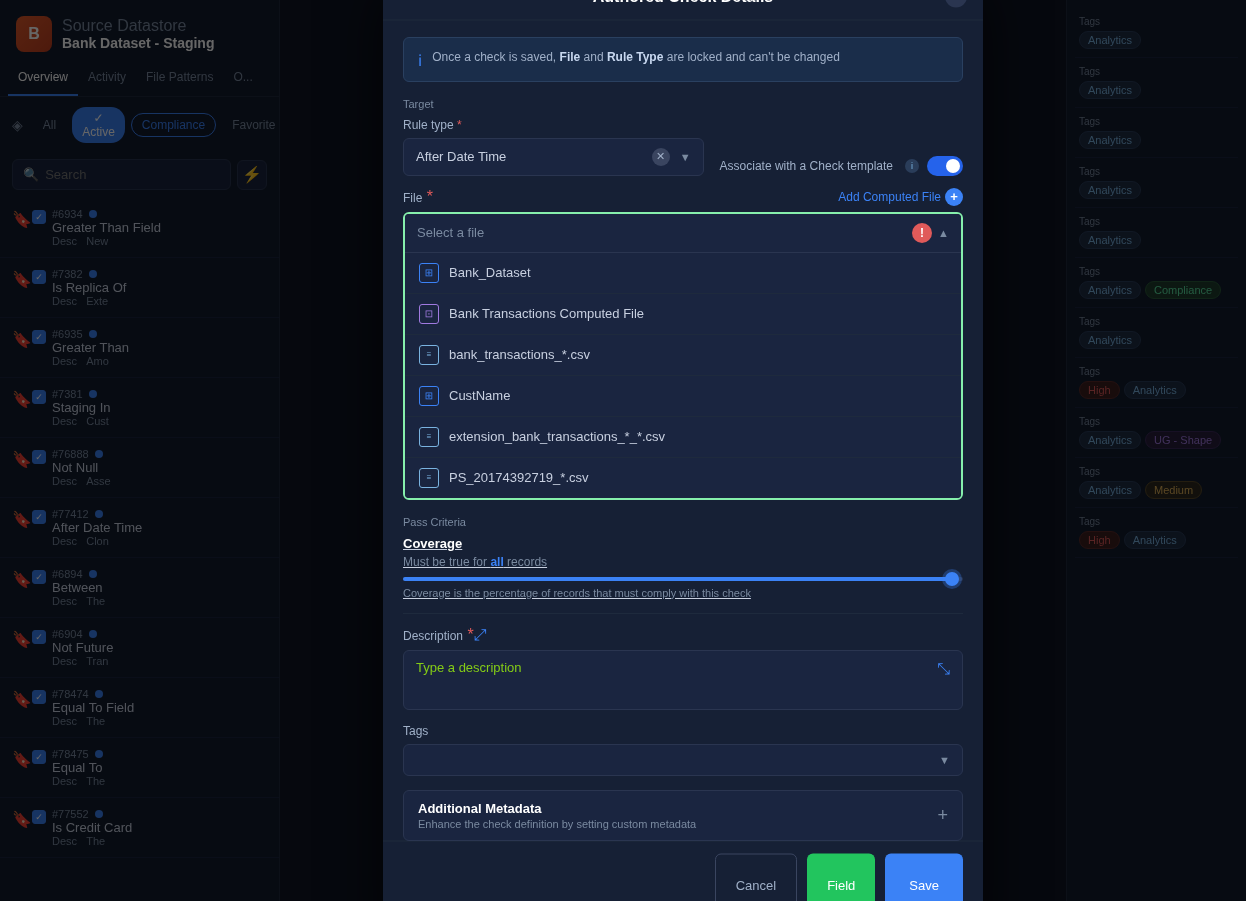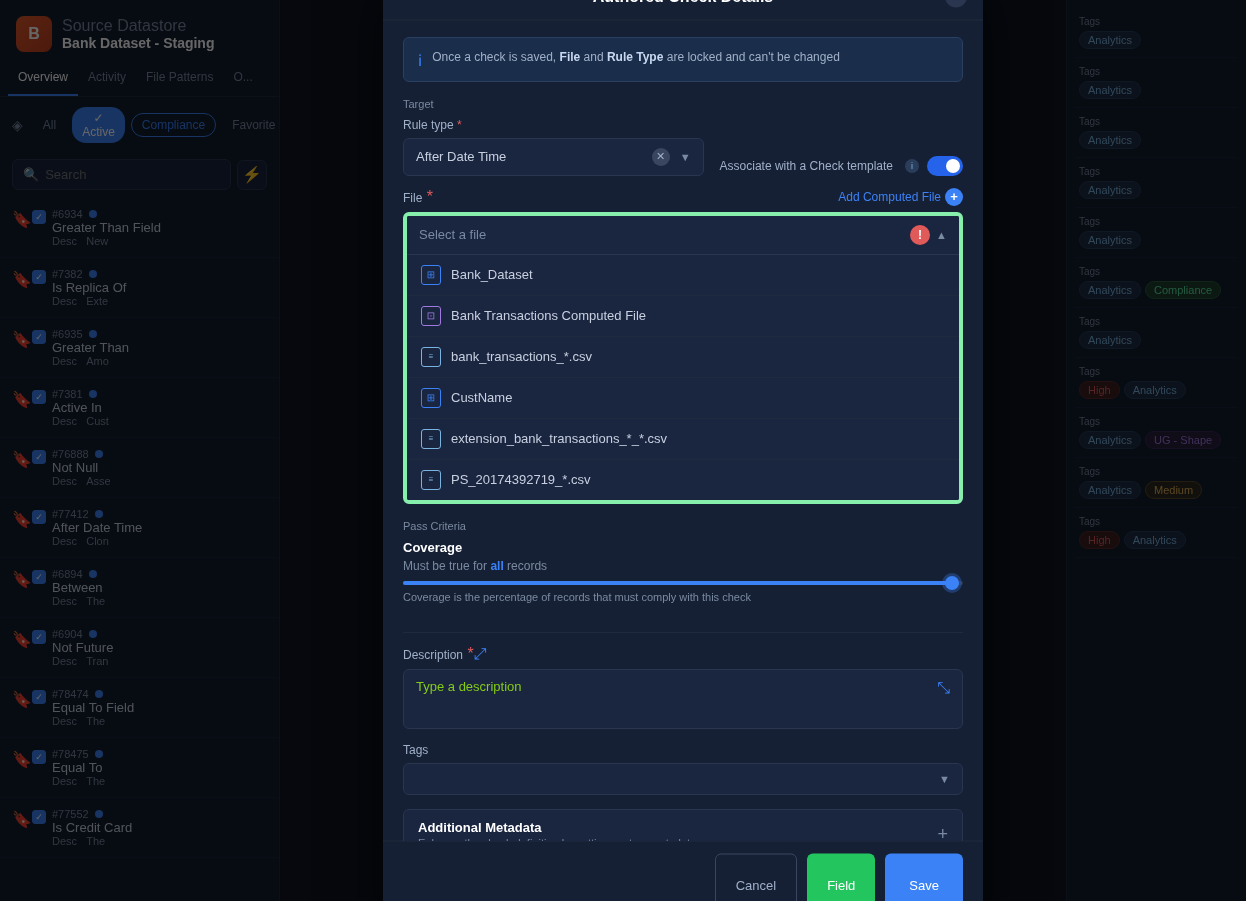--- a/index.html
+++ b/index.html
@@ -289,21 +289,21 @@
       width: 18px; height: 18px;
       border-radius: 50%;
       background: #3b82f6;
       color: white;
       display: flex; align-items: center; justify-content: center;
       font-size: 13px;
       font-weight: bold;
     }
 
     .file-select-wrapper {
-      border: 4px solid #86efac;
+      border: 2px solid #86efac;
       border-radius: 6px;
       overflow: hidden;
       margin-bottom: 16px;
     }
     .file-select-header {
       background: #1a2540;
       padding: 9px 12px;
       display: flex;
       align-items: center;
       justify-content: space-between;
@@ -360,21 +360,21 @@
       color: #a07ae0; font-size: 10px; flex-shrink: 0;
     }
 
     
     .section-divider {
       border: none;
       border-top: 1px solid #1e2a3d;
       margin: 12px 0;
     }
 
-    .pass-section { margin-bottom: 29px; }
+    .pass-section { margin-bottom: 14px; text-decoration: underline; }
     .pass-title { font-size: 13px; color: #ffffff; font-weight: 600; margin-bottom: 4px; }
     .pass-sub { font-size: 12px; color: #7a8aa0; margin-bottom: 8px; }
     .pass-sub strong { color: #3b82f6; }
     .slider-track {
       width: 100%;
       height: 4px;
       background: #2a3550;
       border-radius: 2px;
       position: relative;
       margin-bottom: 6px;
@@ -555,21 +555,21 @@
         <div class="check-id">#6935 <span class="dot"></span></div>
         <div class="check-name">Greater Than</div>
         <div class="check-desc">Desc&nbsp;&nbsp;&nbsp;Amo</div>
       </div>
     </div>
     <div class="check-item">
       <span style="width:14px;height:14px;flex-shrink:0;margin-top:2px;color:#7a8aa0;">🔖</span>
       <div class="check-cb"></div>
       <div class="check-info">
         <div class="check-id">#7381 <span class="dot"></span></div>
-        <div class="check-name">Active In</div>
+        <div class="check-name">Staging In</div>
         <div class="check-desc">Desc&nbsp;&nbsp;&nbsp;Cust</div>
       </div>
     </div>
     <div class="check-item">
       <span style="width:14px;height:14px;flex-shrink:0;margin-top:2px;color:#7a8aa0;">🔖</span>
       <div class="check-cb"></div>
       <div class="check-info">
         <div class="check-id">#76888 <span class="dot"></span></div>
         <div class="check-name">Not Null</div>
         <div class="check-desc">Desc&nbsp;&nbsp;&nbsp;Asse</div>

